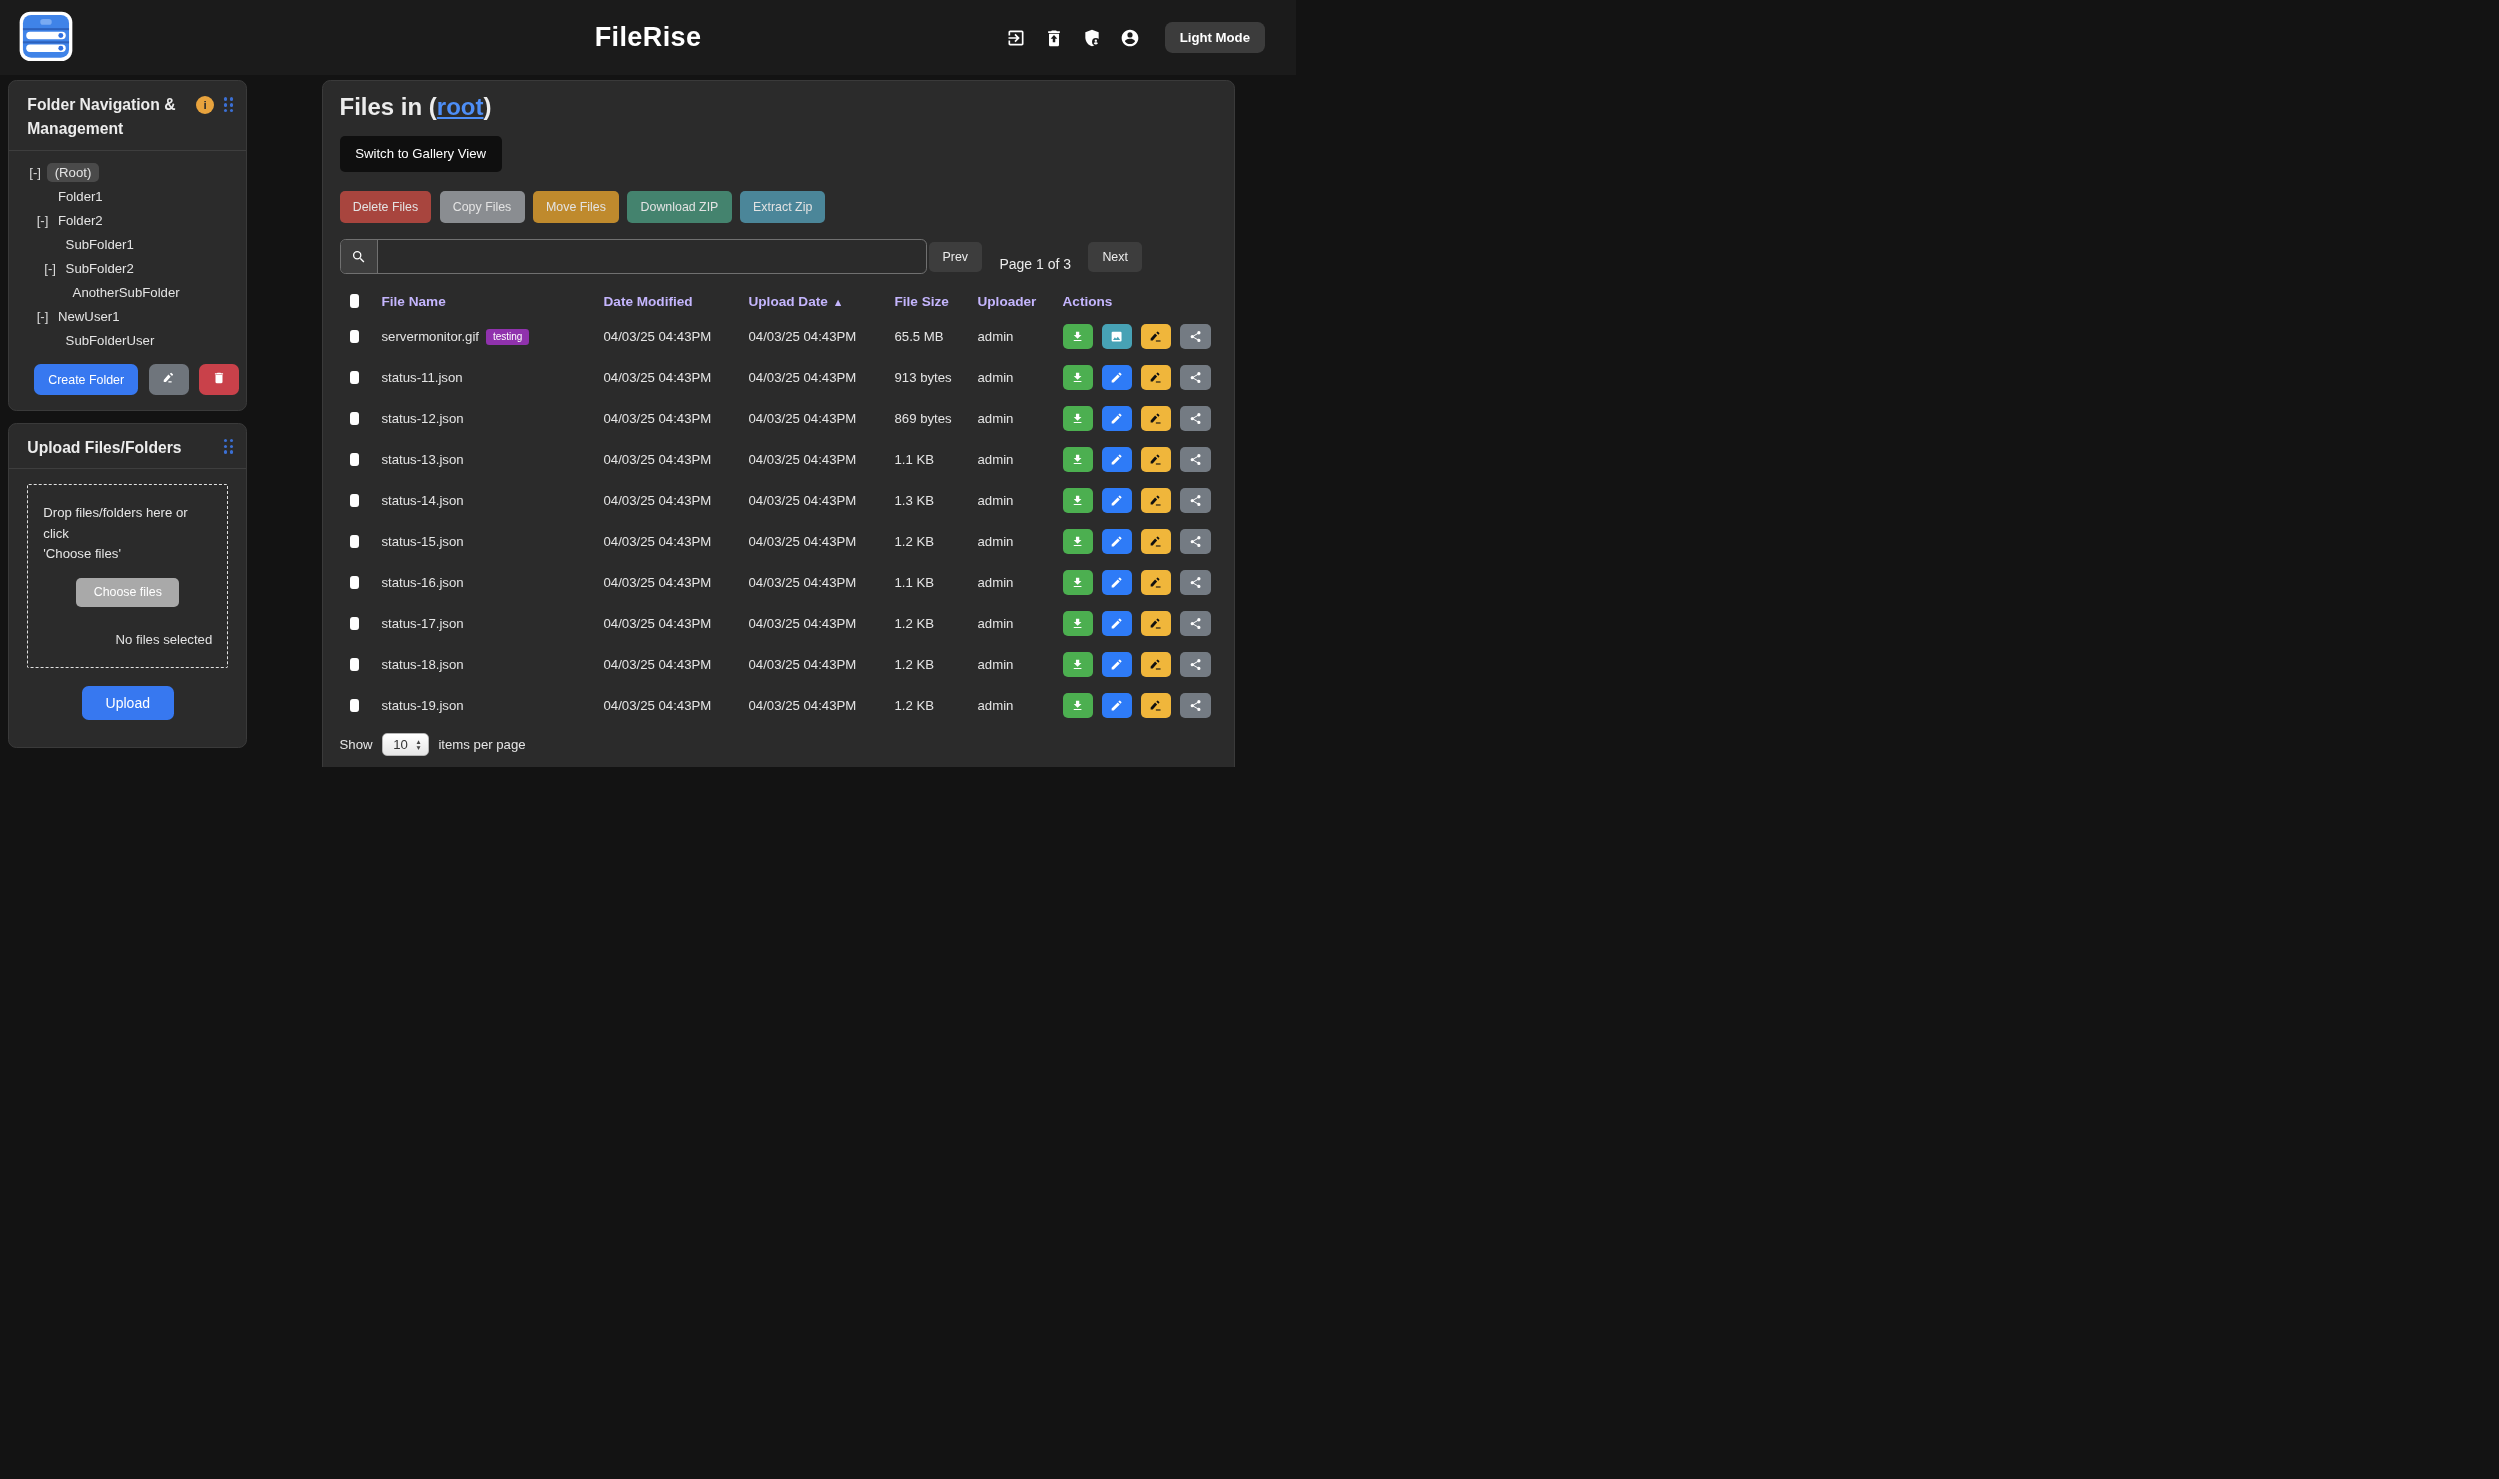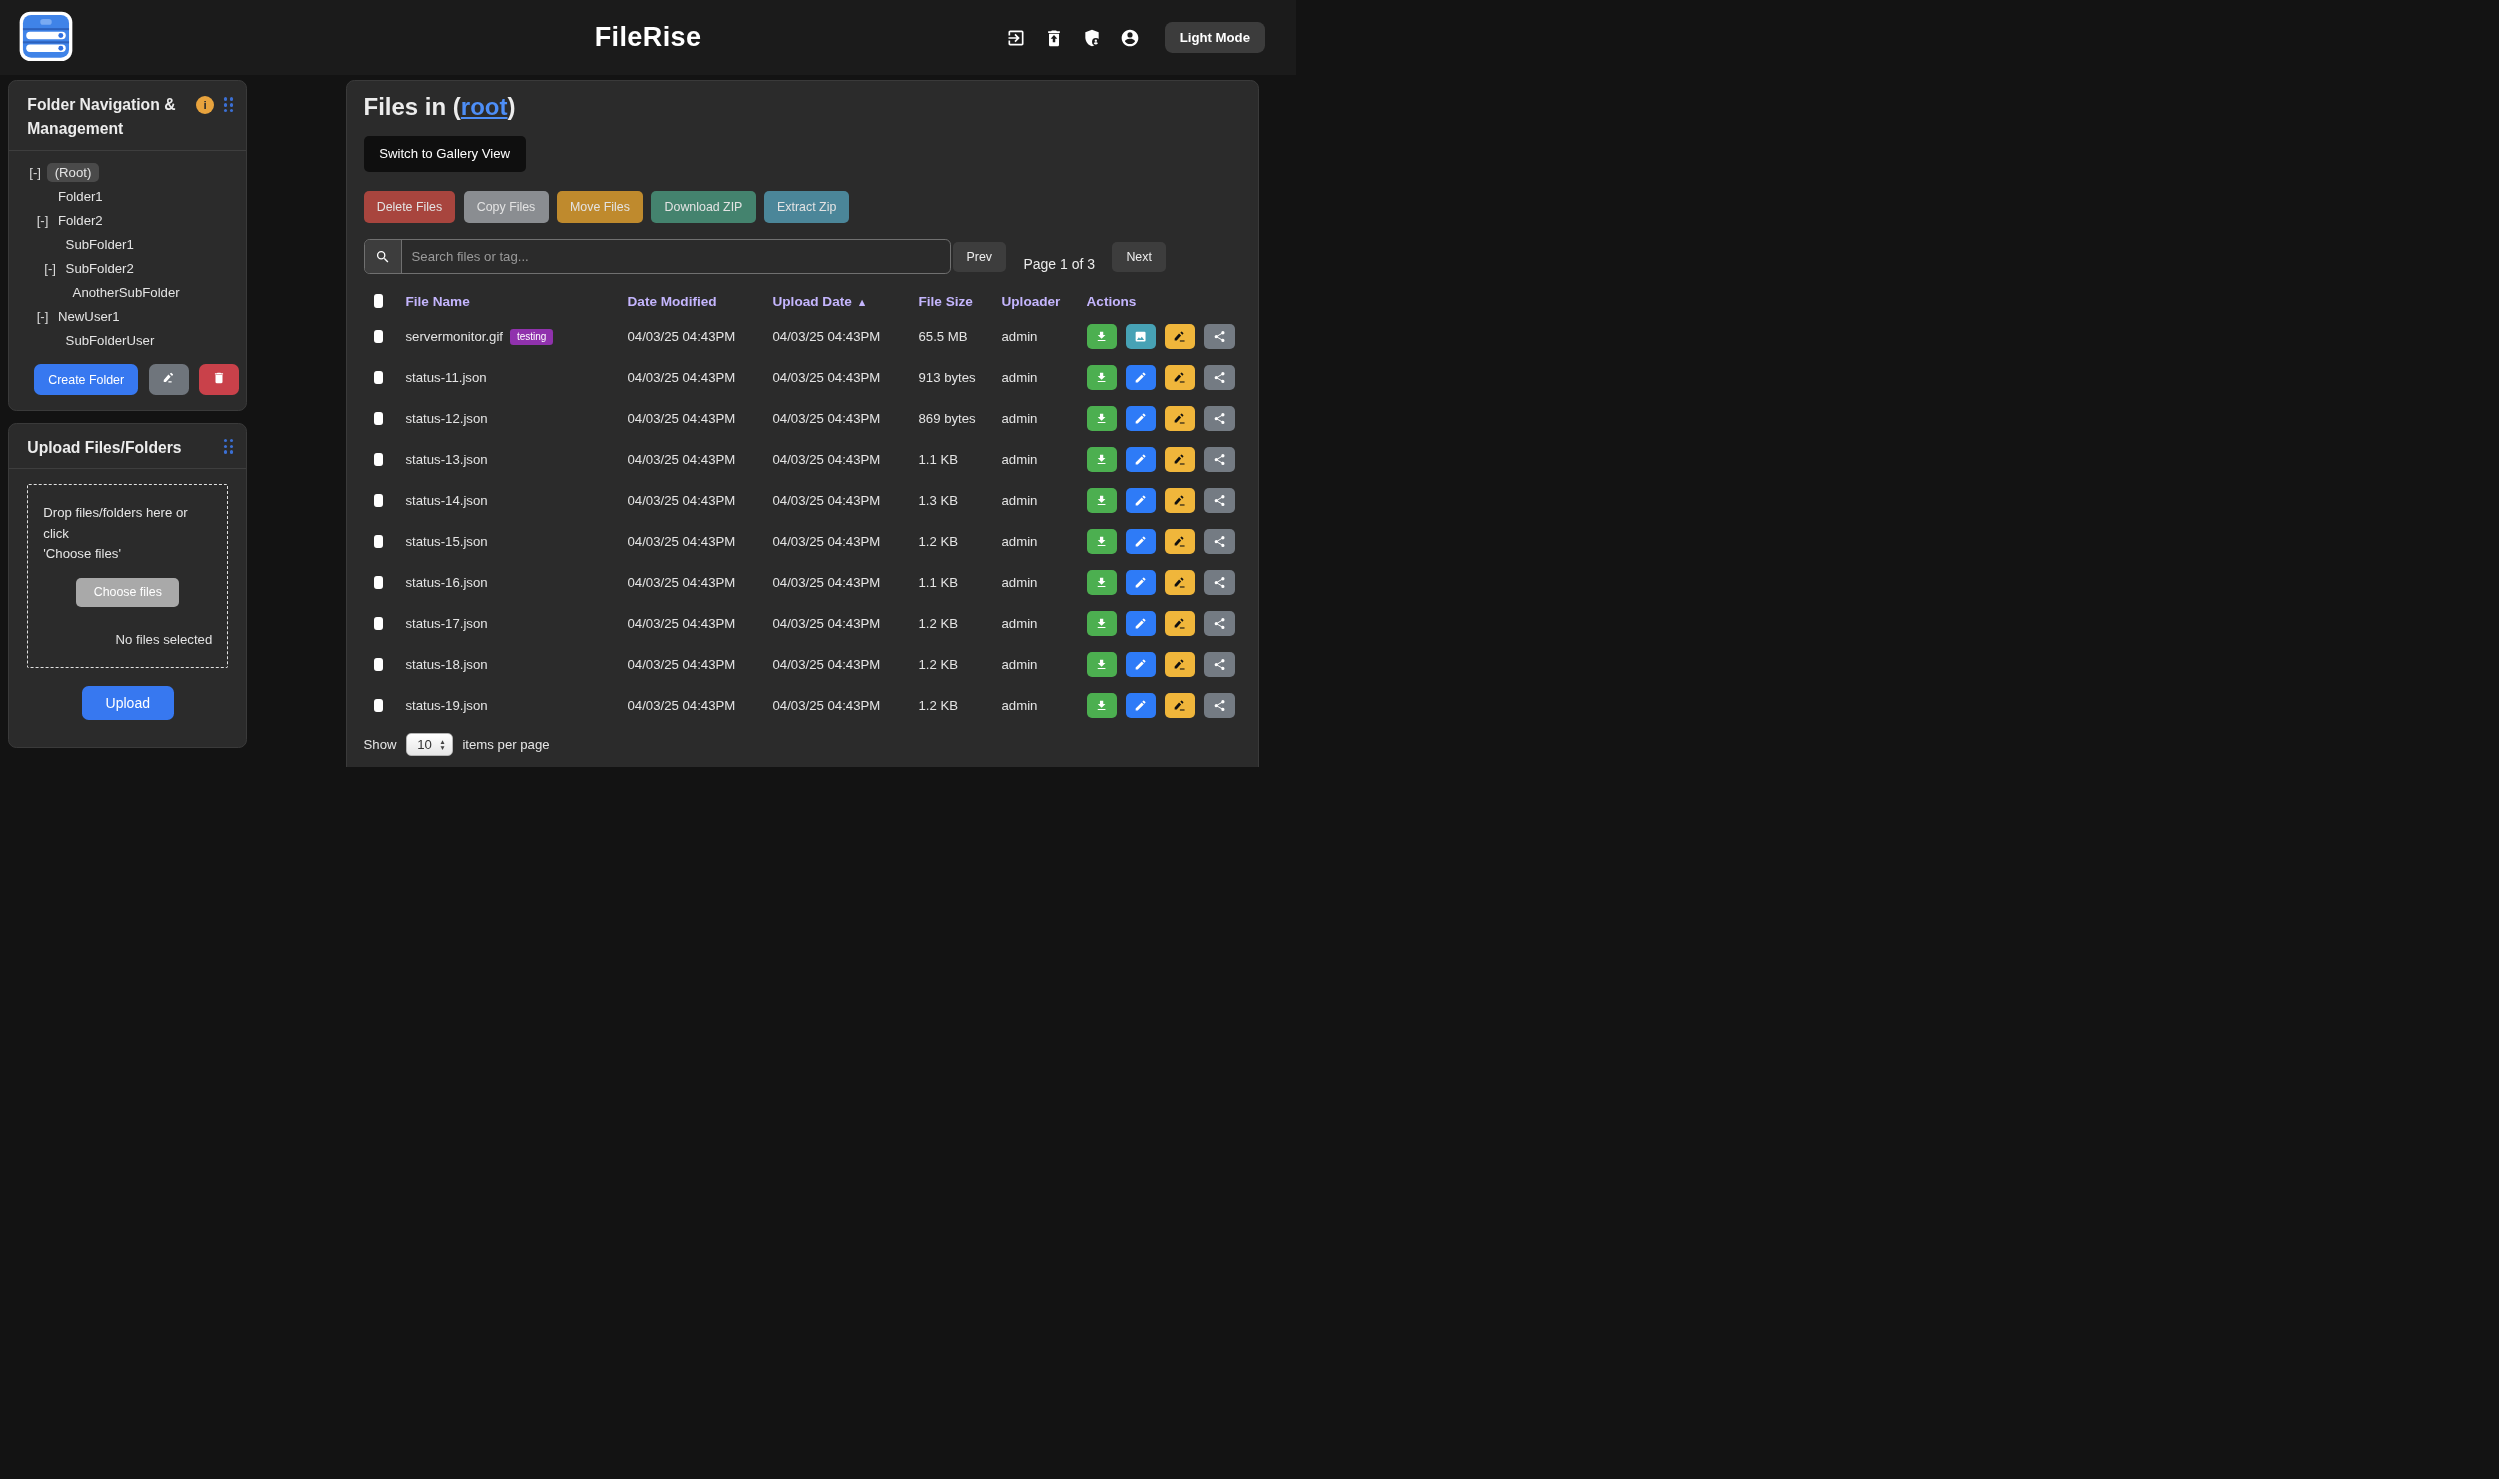--- a/index.html
+++ b/index.html
@@ -55,21 +55,21 @@
   .upload-card{top:423px; height:325px;}
   .dropzone{margin:15px 18px 0 18px; border:1.7px dashed #e0e0e0; border-radius:1.7px;
     padding:18px 15px 20px 15px; cursor:pointer;}
   .dz-text{font-size:13.2px; color:#e6e6e6; line-height:1.55;}
   .choose-files-btn{display:block; margin:13.2px auto 0 auto; background:#a9a9a9; color:#fff;
     font-size:12.4px; padding:7.4px 17.4px; border-radius:5px;}
   .no-files{margin-top:25px; text-align:right; font-size:13.2px; color:#e2e2e2;}
   .upload-btn{display:block; margin:18px auto 16px auto; background:var(--accent-blue);
     font-size:14px; padding:9px 24px;}
   
-  .main-panel{position:absolute; left:346px; top:80px; width:913px; height:711px;
+  .main-panel{position:absolute; left:322px; top:80px; width:913px; height:711px;
     background:#2b2b2b; border:0.8px solid #3a3a3a; border-radius:8.3px; padding:11.6px 16.5px;}
   .page-title{font-size:24px; font-weight:bold; color:#ececec;}
   .page-title a{color:var(--link-blue); text-decoration:underline; cursor:pointer;}
   .gallery-btn{margin-top:15px; background:#0f0f0f; color:#fff; font-size:13.2px;
     padding:10.7px 15.7px; border-radius:5px;}
   .bulk-actions{margin-top:19px; display:flex; gap:8.3px;}
   .bulk-btn{border-radius:5px; font-size:12.4px; padding:9px 13.2px; color:#e3e3e3;}
   .bulk-delete{background:var(--delete-red);}
   .bulk-copy{background:var(--copy-gray);}
   .bulk-move{background:var(--move-amber);}
@@ -256,21 +256,20 @@
     <button class="btn bulk-btn bulk-download">Download ZIP</button>
     <button class="btn bulk-btn bulk-extract">Extract Zip</button>
   </div>
   <div class="search-row">
     <div class="search-group">
       <span class="search-icon-box">
         <svg viewBox="0 0 24 24">
             <path fill="currentColor" d="M15.5 14h-.79l-.28-.27A6.47 6.47 0 0 0 16 9.5 6.5 6.5 0 1 0 9.5 16c1.61 0 3.09-.59 4.23-1.57l.27.28v.79l5 4.99L20.49 19l-4.99-5zm-6 0A4.5 4.5 0 1 1 14 9.5 4.5 4.5 0 0 1 9.5 14z"></path>
           </svg>
       </span>
-      <input class="search-input" placeholder="Search files or tag..." style="">
     </div>
     <div class="pager">
       <button class="btn pager-btn">Prev</button>
       <span class="pager-label">Page 1 of 3</span>
       <button class="btn pager-btn">Next</button>
     </div>
   </div>
   <div class="table">
     <div class="thead">
       <div class="cb-cell">

